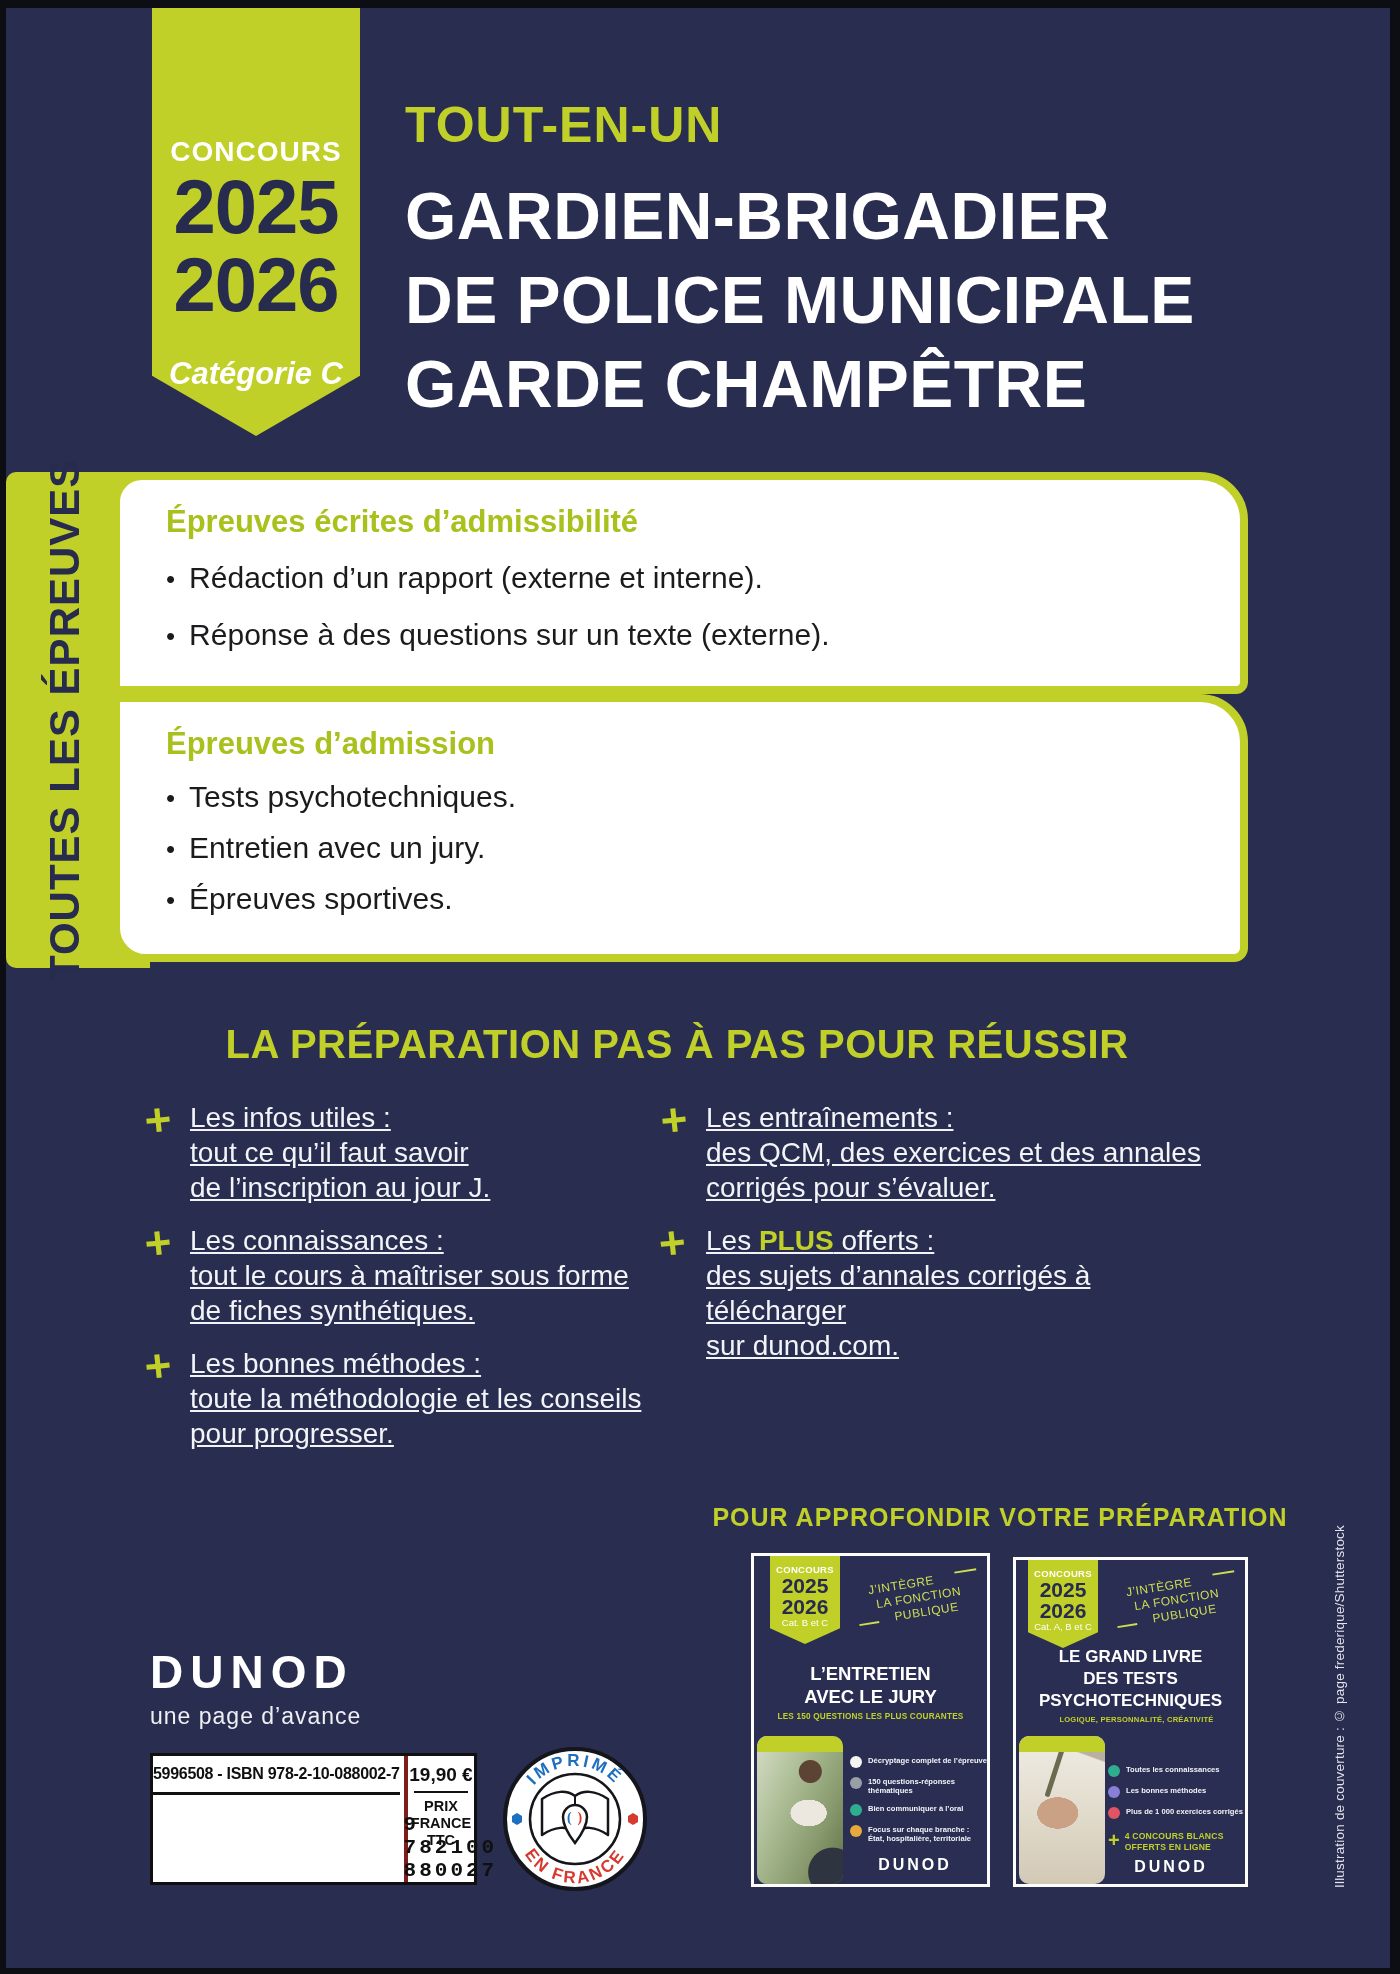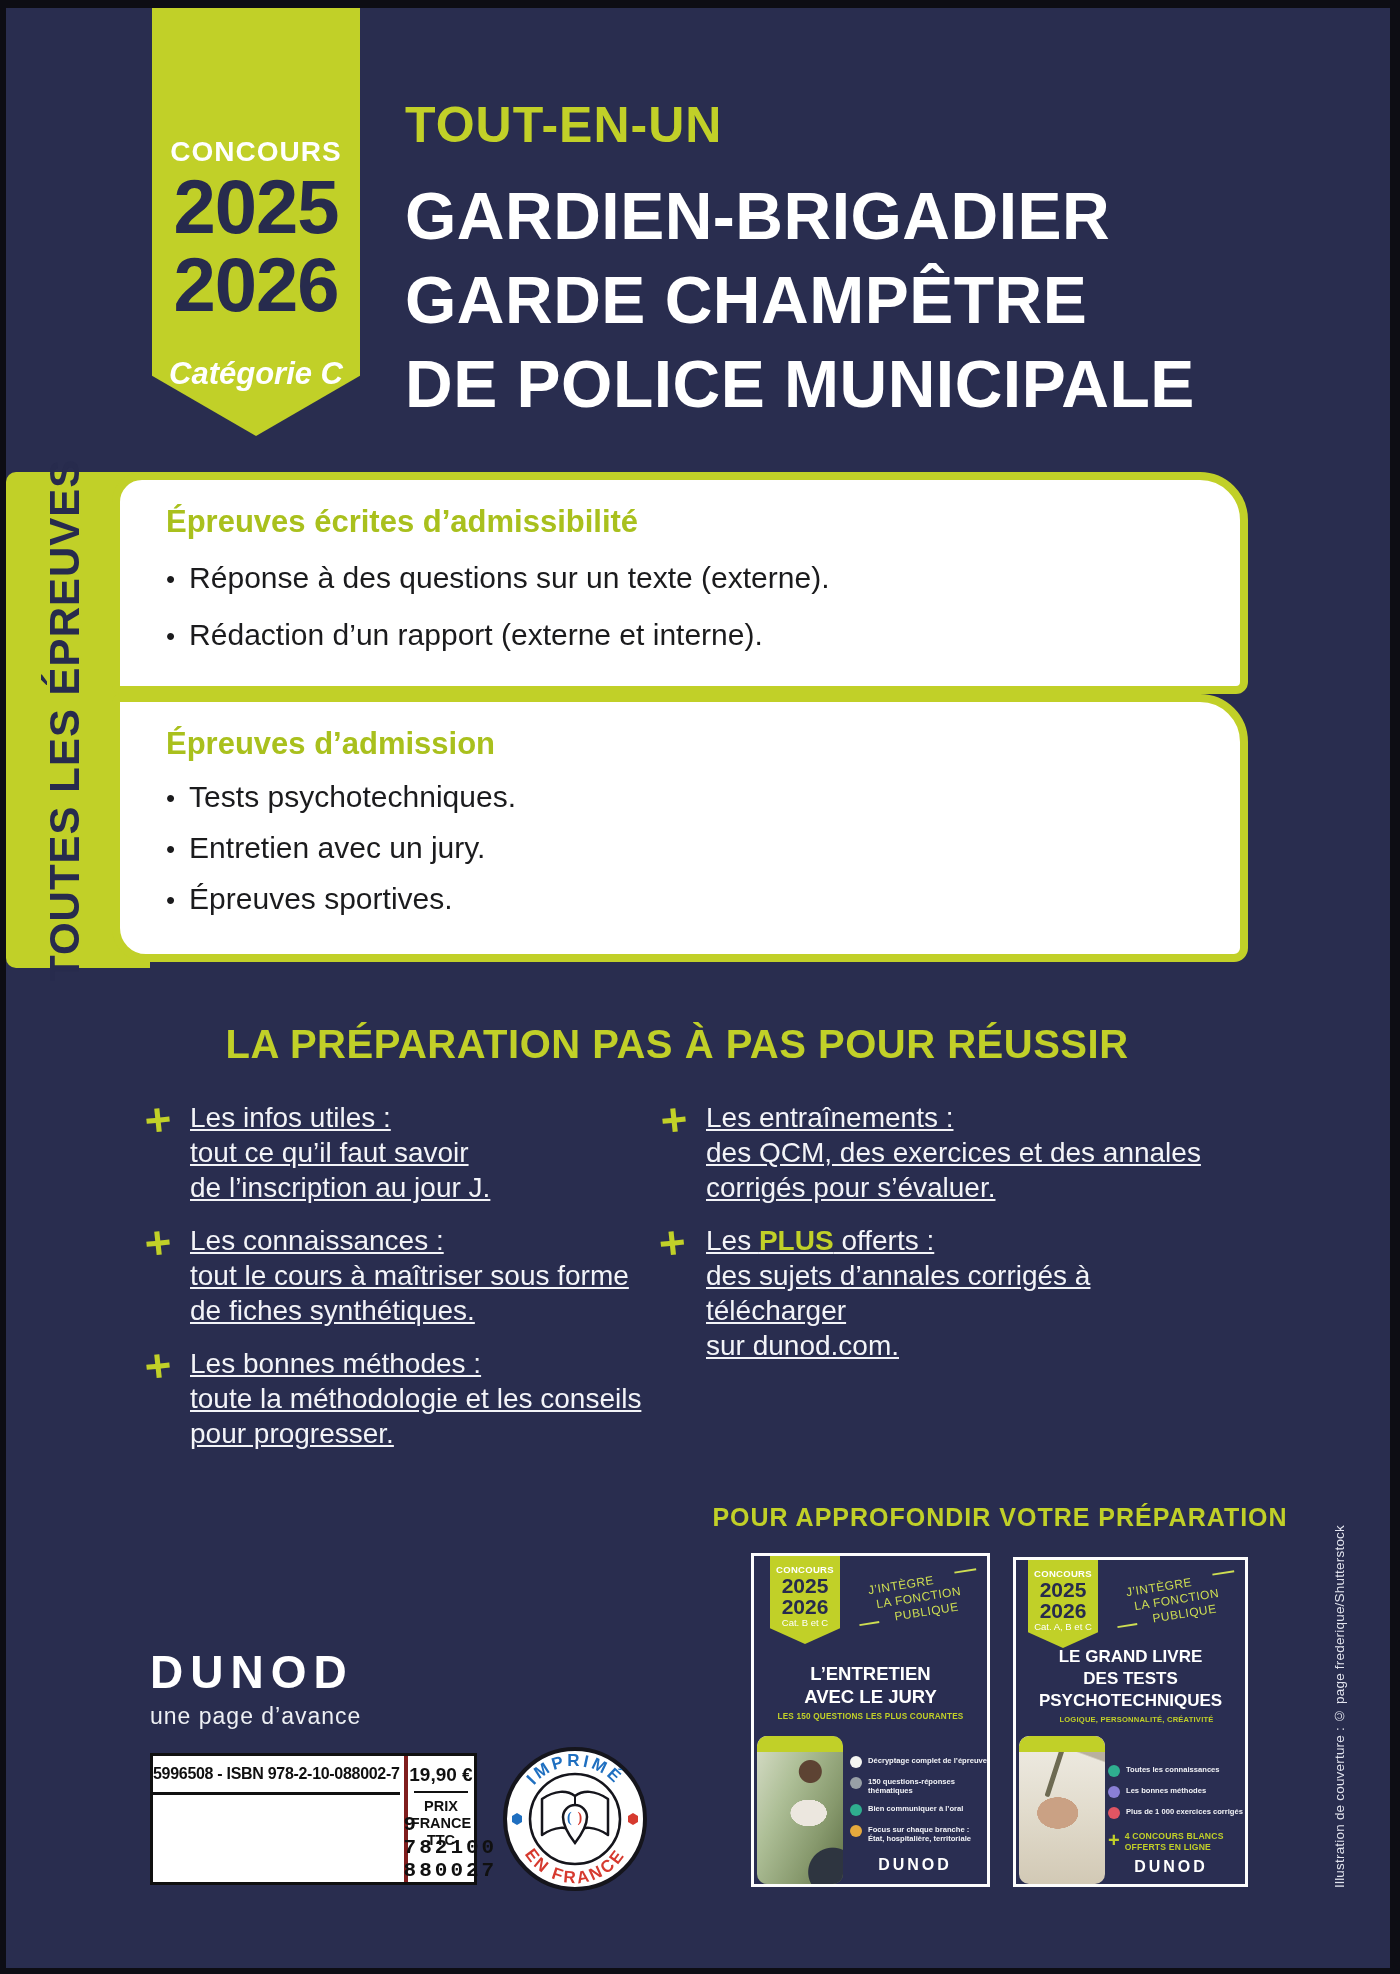--- a/index.html
+++ b/index.html
@@ -140,34 +140,34 @@
     <div class="badge-kicker">CONCOURS</div>
     <div class="badge-year">2025</div>
     <div class="badge-year">2026</div>
     <div class="badge-cat">Catégorie C</div>
   </div>
 
   <div class="header-block">
     <div class="collection">TOUT-EN-UN</div>
     <div class="main-title">
       <div>GARDIEN-BRIGADIER</div>
+      <div>DE POLICE MUNICIPALE</div>
       <div>GARDE CHAMPÊTRE</div>
-      <div>DE POLICE MUNICIPALE</div>
     </div>
   </div>
 
   <div class="side-strip">
     <span class="side-label">TOUTES LES ÉPREUVES</span>
   </div>
 
   <div class="card card1">
     <div class="card-title">Épreuves écrites d’admissibilité</div>
     <ul class="card-bullets">
+      <li>Rédaction d’un rapport (externe et interne).</li>
       <li>Réponse à des questions sur un texte (externe).</li>
-      <li>Rédaction d’un rapport (externe et interne).</li>
     </ul>
   </div>
 
   <div class="card card2">
     <div class="card-title">Épreuves d’admission</div>
     <ul class="card-bullets">
       <li>Tests psychotechniques.</li>
       <li>Entretien avec un jury.</li>
       <li>Épreuves sportives.</li>
     </ul>

